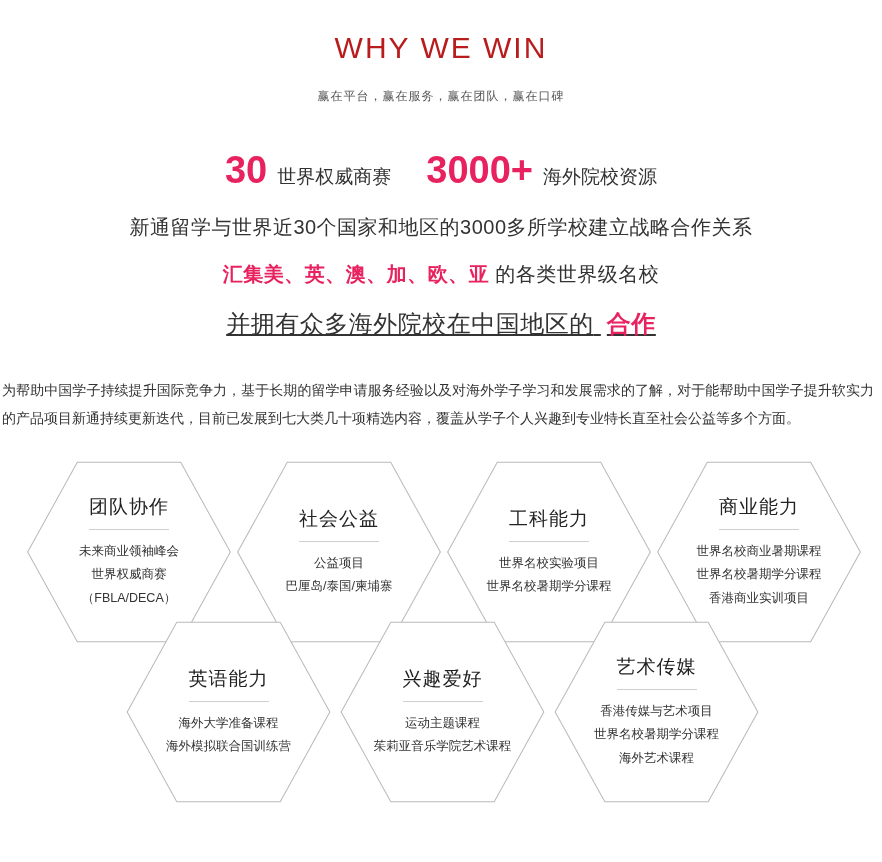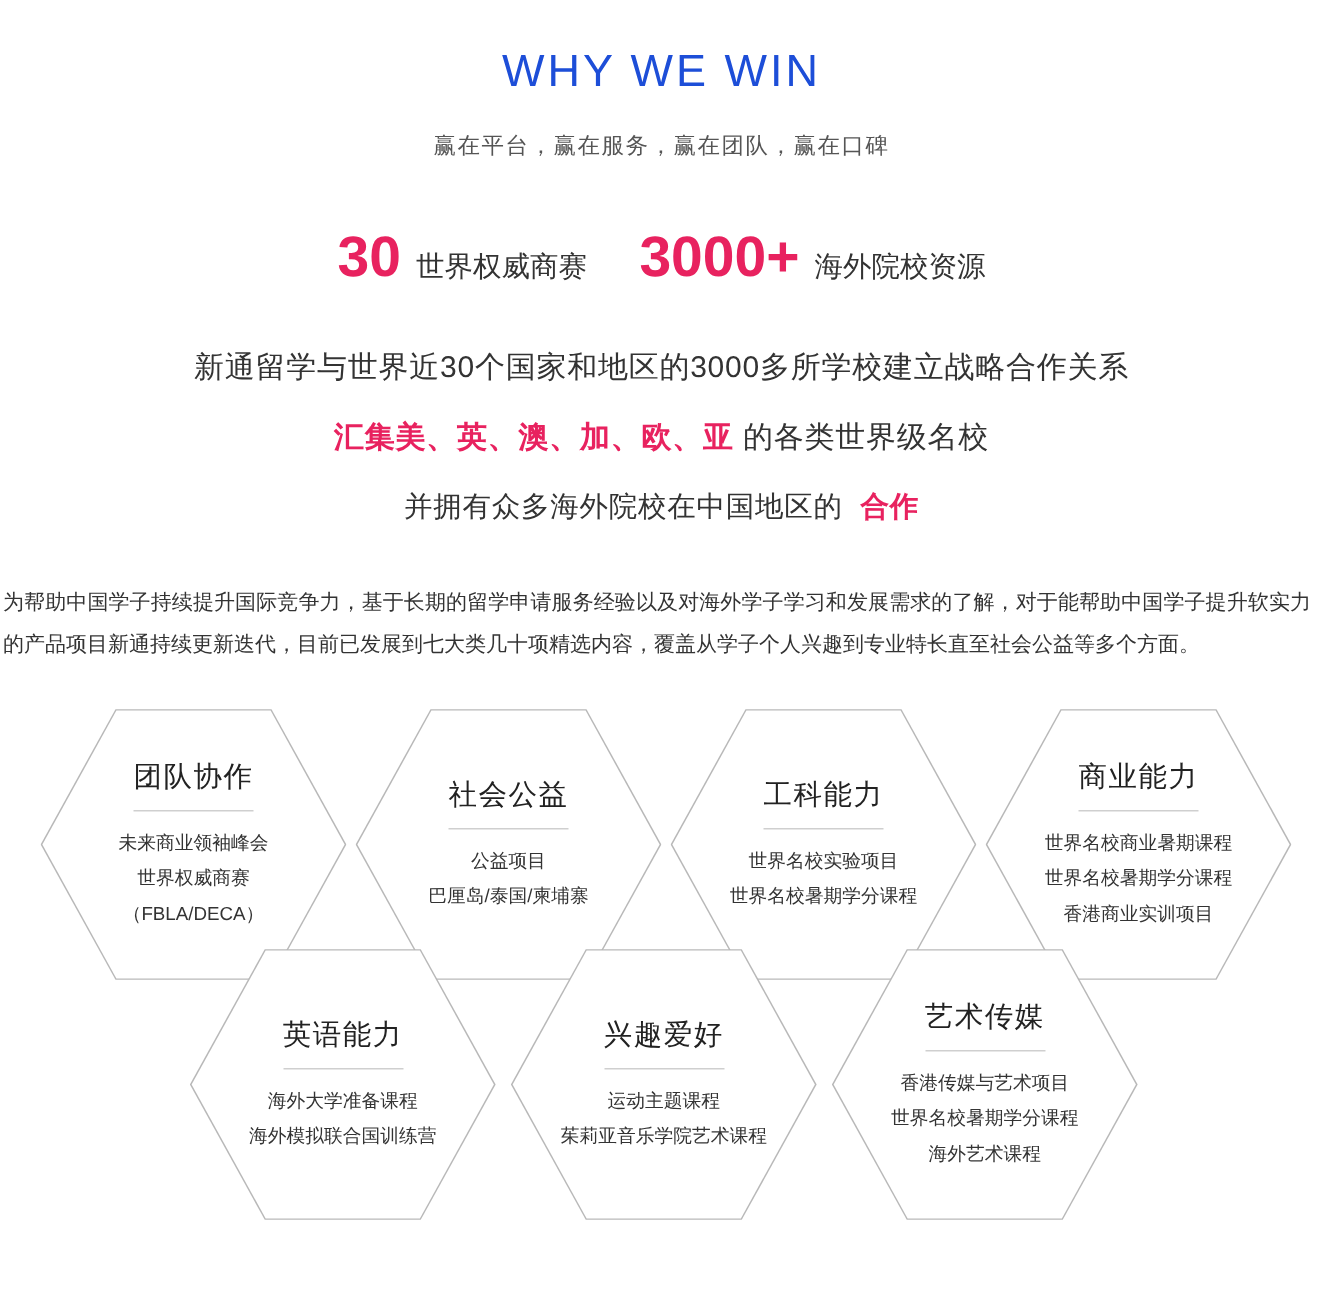--- a/index.html
+++ b/index.html
@@ -17,27 +17,27 @@
   }
 
   
   .header {
     text-align: center;
     padding-top: 30px;
   }
   .title {
     font-size: 30px;
     letter-spacing: 2px;
-    color: #1d4ed8;
+    color: #b91c1c;
     font-weight: normal;
     margin: 0;
     line-height: 1.2;
   }
   .subtitle {
-    font-size: 15px;
+    font-size: 12px;
     color: #555555;
     margin-top: 22px;
     letter-spacing: 1px;
   }
 
   
   .stats {
     margin-top: 46px;
     display: flex;
     justify-content: center;
@@ -56,40 +56,41 @@
   }
   .stat-label {
     font-size: 19px;
     color: #333333;
     margin-left: 10px;
   }
 
   
   .lines {
     text-align: center;
-    margin-top: 40px;
+    margin-top: 24px;
   }
   .line1 {
     font-size: 20px;
     color: #333333;
     letter-spacing: 0.5px;
   }
   .line2 {
     font-size: 20px;
     margin-top: 20px;
     letter-spacing: 0.5px;
   }
   .line2 .hl {
     color: #e8225f;
     font-weight: bold;
   }
   .line3 {
-    font-size: 19px;
+    font-size: 24px;
     margin-top: 20px;
     letter-spacing: 0.5px;
+    text-decoration: underline;
   }
   .line3 .hl {
     color: #e8225f;
     font-weight: bold;
     margin-left: 6px;
   }
 
   
   .para {
     margin: 36px 8px 0 2px;

